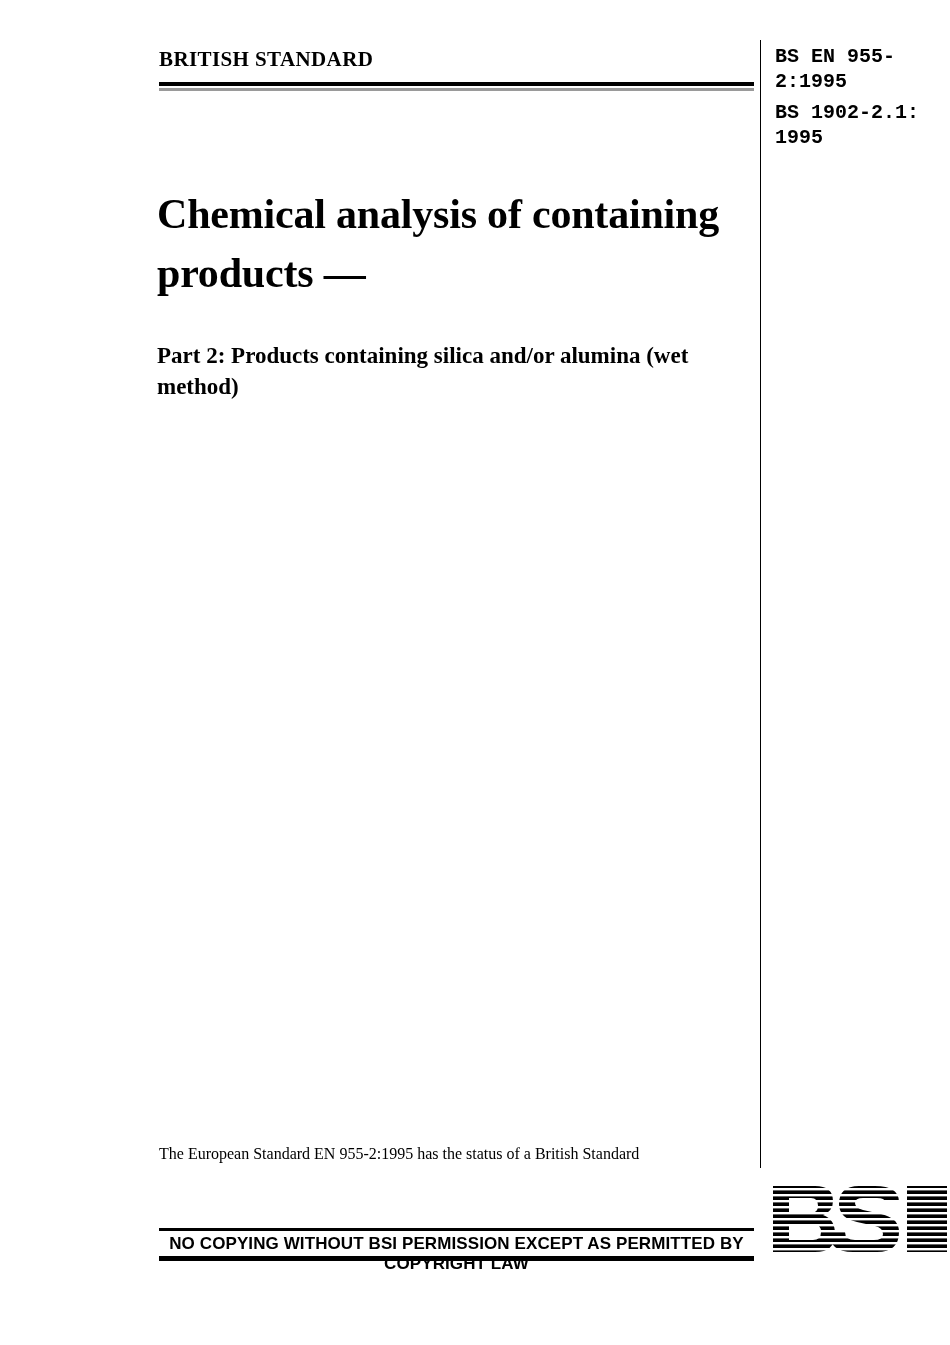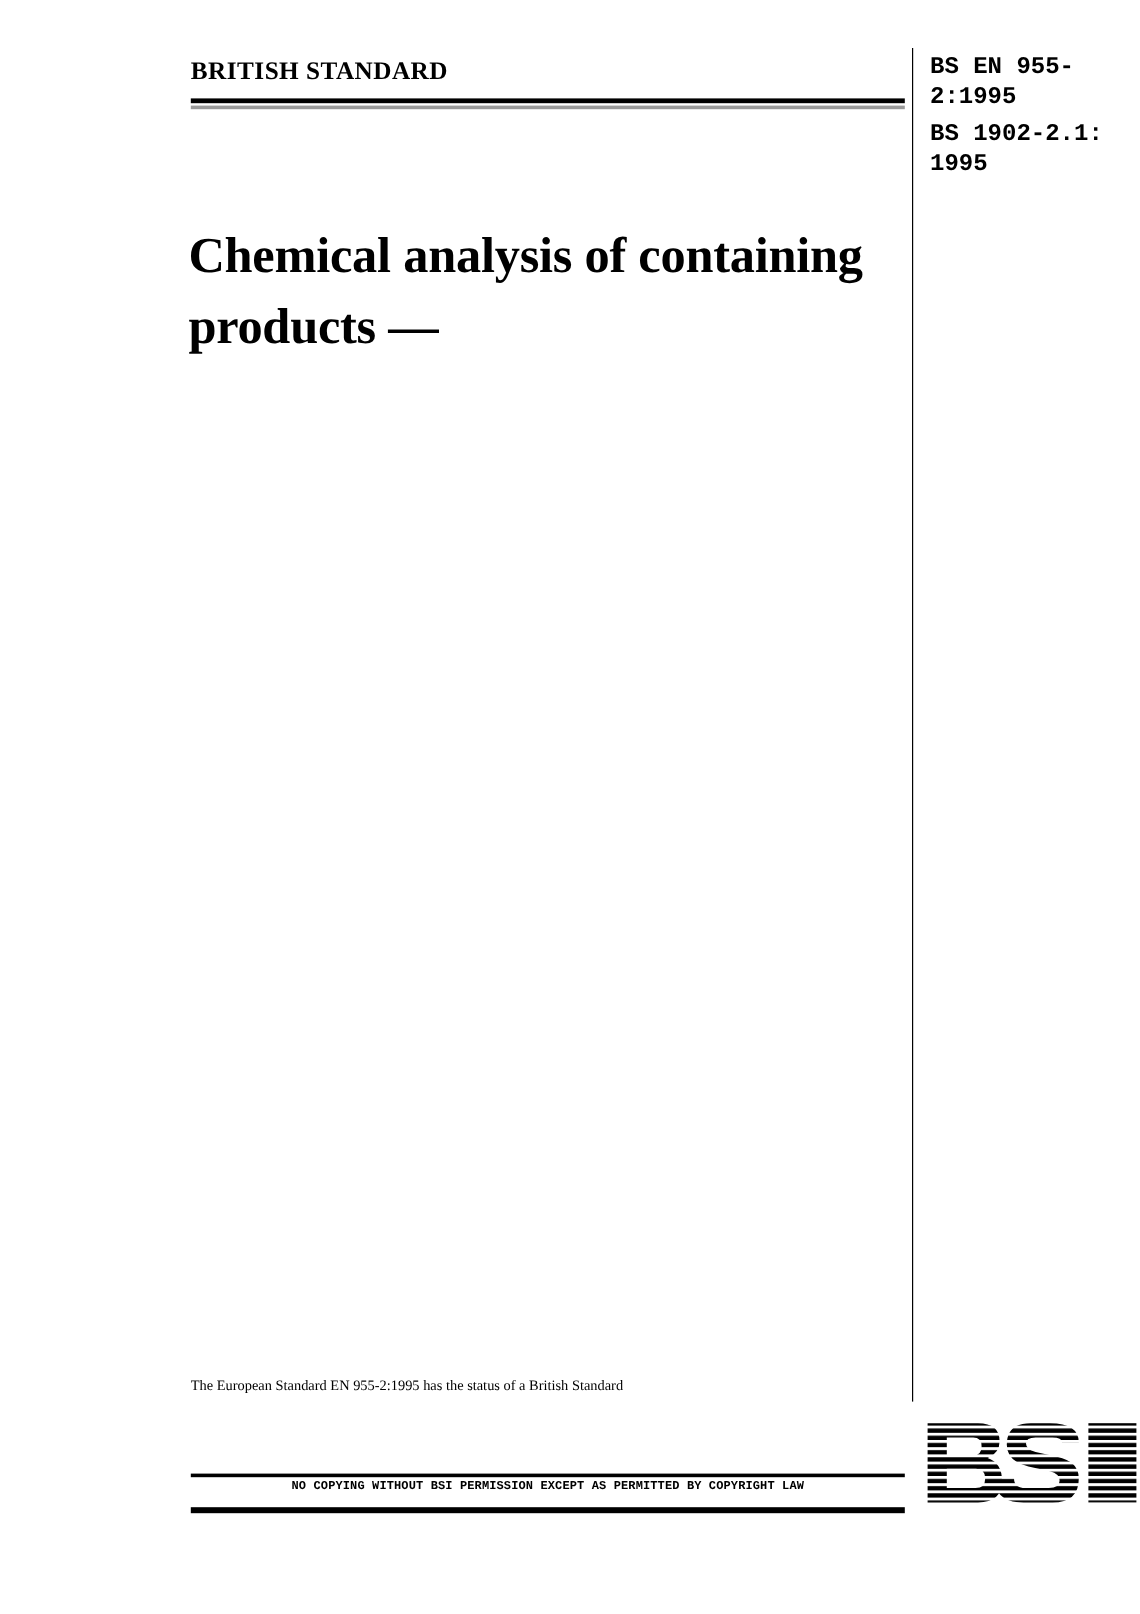--- a/index.html
+++ b/index.html
@@ -99,42 +99,42 @@
     line-height: 31px;
   }
 
   
   .status-note {
     position: absolute;
     left: 126px;
     top: 1144px;
     width: 560px;
     font-family: "Liberation Serif", serif;
-    font-size: 12px;
+    font-size: 16px;
     line-height: 20px;
   }
 
   
   .copy-bar-rule-top {
     position: absolute;
     left: 126px;
     top: 1228px;
     width: 595px;
     height: 3px;
     background: #000000;
   }
   .copy-bar-text {
     position: absolute;
     left: 126px;
     top: 1234px;
     width: 595px;
     text-align: center;
-    font-family: Liberation Mono, monospace;
-    font-weight: bold;
-    font-size: 10px;
+    font-family: Liberation Sans, sans-serif;
+    font-weight: bold;
+    font-size: 17px;
     letter-spacing: 0.1px;
   }
   .copy-bar-rule-bottom {
     position: absolute;
     left: 126px;
     top: 1256px;
     width: 595px;
     height: 5px;
     background: #000000;
   }
@@ -159,20 +159,21 @@
   <div class="header-rule-thin"></div>
 
   <div class="vrule"></div>
 
   <div class="stdnum stdnum-1">BS EN 955-2:1995</div>
 
   <div class="stdnum stdnum-2">BS 1902-2.1: 1995</div>
 
   <div class="main-title">Chemical analysis of containing products —</div>
 
+  <div class="sub-title">Part 2: Products containing silica and/or alumina (wet method)</div>
 
   <div class="status-note">The European Standard EN 955-2:1995 has the status of a British Standard</div>
 
   <div class="copy-bar-rule-top"></div>
   <div class="copy-bar-text">NO COPYING WITHOUT BSI PERMISSION EXCEPT AS PERMITTED BY COPYRIGHT LAW</div>
   <div class="copy-bar-rule-bottom"></div>
 
   <div class="bsi-logo">
     <svg width="178" height="78" viewBox="0 0 178 78" xmlns="http://www.w3.org/2000/svg" aria-hidden="true">
 

